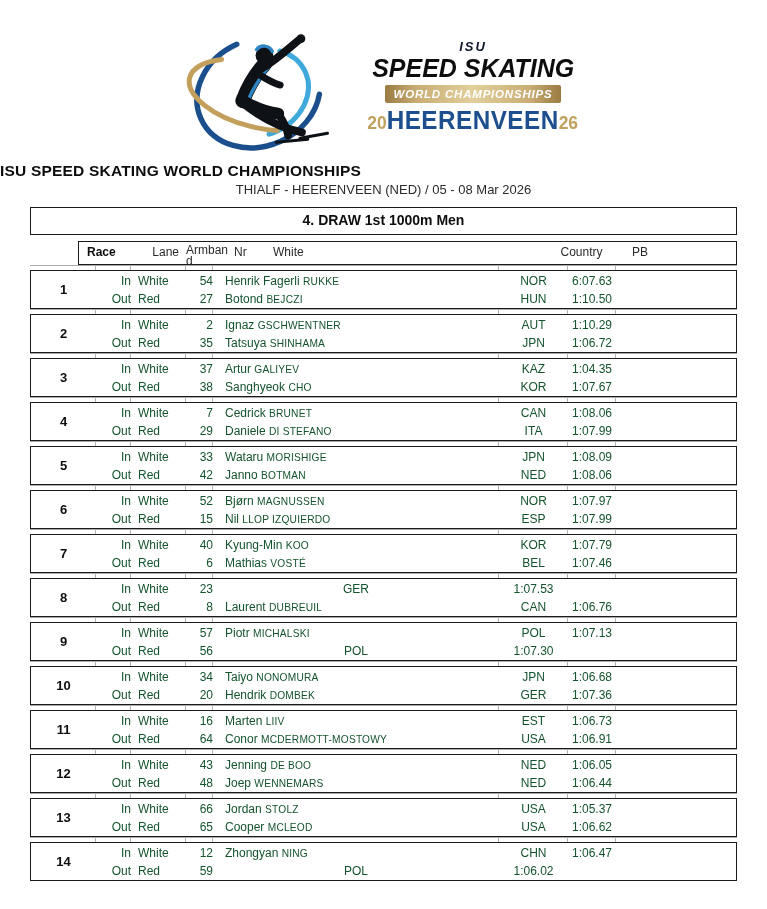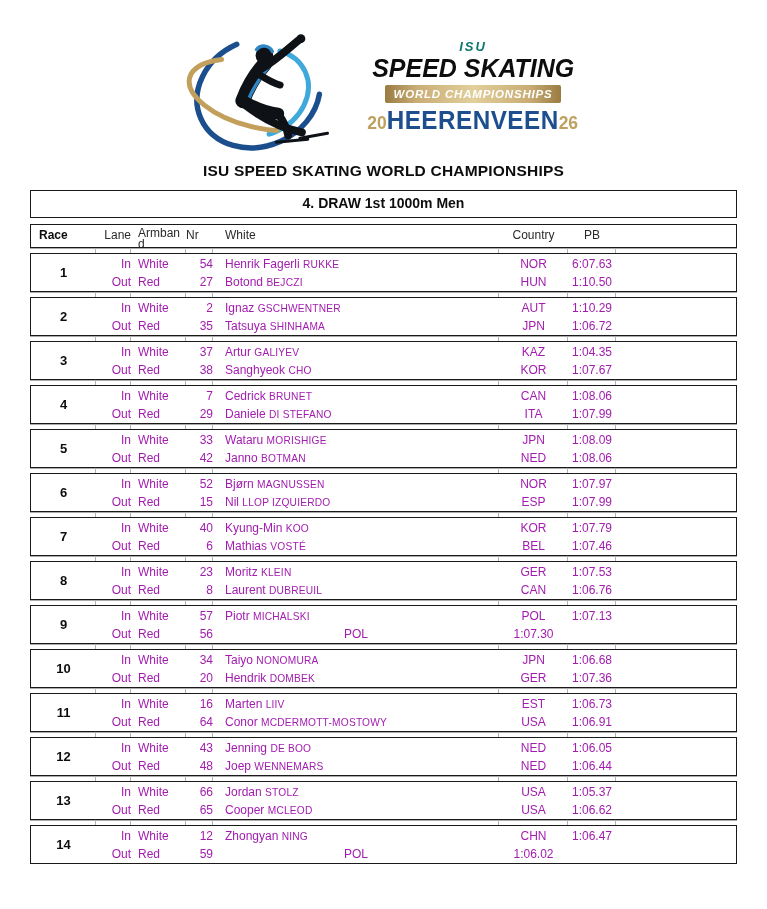--- a/index.html
+++ b/index.html
@@ -12,59 +12,60 @@
 
   
   .logo-area {
     display:flex; justify-content:center; align-items:center;
     gap:14px; padding-top:18px; height:138px;
   }
   .logo-graphic { width:165px; height:138px; flex:0 0 auto; }
   .logo-text { display:flex; flex-direction:column; align-items:center; width:232px; }
   .logo-isu {
     font-weight:bold; font-style:italic; font-size:13px; letter-spacing:2px;
-    color:#0f766e;
+    color:#0f172a;
   }
   .logo-speed {
     font-weight:bold; font-style:italic; font-size:26px; letter-spacing:0px;
     color:#0d0d0d; transform:scaleX(0.96); white-space:nowrap; line-height:29px;
   }
   .logo-banner {
     margin-top:2px;
     background:linear-gradient(90deg,#9a7b41 0%,#c9ad74 18%,#e2cf9b 50%,#c9ad74 82%,#9a7b41 100%);
     color:#ffffff; font-weight:bold; font-style:italic; font-size:11.5px;
     letter-spacing:0.8px; padding:3px 9px 3px; border-radius:2px; white-space:nowrap;
   }
   .logo-city {
     margin-top:3px; display:flex; align-items:baseline; white-space:nowrap;
     transform:scaleX(0.97);
   }
   .logo-city .yr { font-weight:bold; font-size:18px; color:#bfa05e; }
   .logo-city .city { font-weight:bold; font-size:25px; letter-spacing:0.5px; color:#1d4e8e; }
 
   
   .doc-title {
-    text-align:center; font-weight:bold; font-size:15.5px; color:#0d0d0d;
+    text-align:left; font-weight:bold; font-size:15.5px; color:#0d0d0d;
     margin-top:6px; letter-spacing:0.2px;
   }
   .doc-subtitle { text-align:center; font-size:13px; color:#2b2b2b; margin-top:2px; }
 
   
   .event-box {
     margin:10px 30px 6px; border:1.5px solid #1a1a1a;
     text-align:center; padding:2px 0 3px;
   }
   .event-title, .event-date { font-weight:bold; font-size:14px; color:#0d0d0d; line-height:21px; }
 
   
   .table-wrap { margin:0 30px; }
   .grid-cols {
     display:grid;
     grid-template-columns:65px 35px 55px 27px 286px 69px 48px 1fr;
     align-items:center;
+    margin-left:48px;
   }
   .thead-box {
     border:1.5px solid #1a1a1a; height:24px; box-sizing:border-box;
     overflow:hidden; font-size:12px; color:#2a2a2a;
     align-items:start; padding-top:3px;
   }
   .th-race { font-weight:bold; padding-left:8px; color:#0d0d0d; }
   .th-lane { text-align:right; }
   .th-armband { padding-left:7px; }
   .th-armband span { display:inline-block; width:46px; word-break:break-all; line-height:10.5px; vertical-align:top; }
@@ -78,21 +79,21 @@
     display:flex; align-items:stretch; height:39px; background:#fff;
   }
   .race-num-cell {
     width:65px; flex:0 0 auto; display:flex; align-items:center; justify-content:center;
   }
   .race-num { font-weight:bold; font-size:13px; color:#0d0d0d; }
   .pair-rows { flex:1 1 auto; display:flex; flex-direction:column; justify-content:center; }
   .pair-row {
     display:grid;
     grid-template-columns:35px 55px 27px 286px 69px 48px 1fr;
-    font-size:12px; color:#a21caf; line-height:18px; height:18px;
+    font-size:12px; color:#14532d; line-height:18px; height:18px;
   }
   .c-lane { text-align:right; }
   .c-armband { padding-left:7px; }
   .c-nr { text-align:right; }
   .c-name { padding-left:12px; white-space:nowrap; overflow:hidden; }
   .c-last { font-size:10.2px; letter-spacing:0.2px; }
   .c-country { text-align:center; }
   .c-pb { text-align:center; }
 
   .sep { height:4px; position:relative; border-top:1px solid #ababab; }
@@ -137,20 +138,21 @@
       <div class="logo-banner">WORLD CHAMPIONSHIPS</div>
       <div class="logo-city">
         <span class="yr">20</span>
           <span class="city">HEERENVEEN</span>
           <span class="yr">26</span>
       </div>
     </div>
   </div>
 
   <div class="doc-title">ISU SPEED SKATING WORLD CHAMPIONSHIPS</div>
+  <div class="doc-subtitle">THIALF - HEERENVEEN (NED) / 05 - 08 Mar 2026</div>
 
   <div class="event-box">
     <div class="event-title">4. DRAW 1st 1000m Men</div>
   </div>
 
   <div class="table-wrap">
     <div class="thead-box grid-cols">
       <div class="th-race">Race</div>
       <div class="th-lane">Lane</div>
       <div class="th-armband"><span>Armband</span></div>
@@ -410,21 +412,20 @@
         </div>
   <div class="race-block">
     <div class="race-num-cell">
       <span class="race-num">8</span>
     </div>
     <div class="pair-rows">
       <div class="pair-row">
         <div class="c-lane">In</div>
         <div class="c-armband">White</div>
         <div class="c-nr">23</div>
-        <div class="c-name"><span class="c-first">Moritz </span><span class="c-last">KLEIN</span></div>
         <div class="c-country">GER</div>
         <div class="c-pb">1:07.53</div>
         <div></div>
       </div>
       <div class="pair-row">
         <div class="c-lane">Out</div>
         <div class="c-armband">Red</div>
         <div class="c-nr">8</div>
         <div class="c-name"><span class="c-first">Laurent </span><span class="c-last">DUBREUIL</span></div>
         <div class="c-country">CAN</div>

